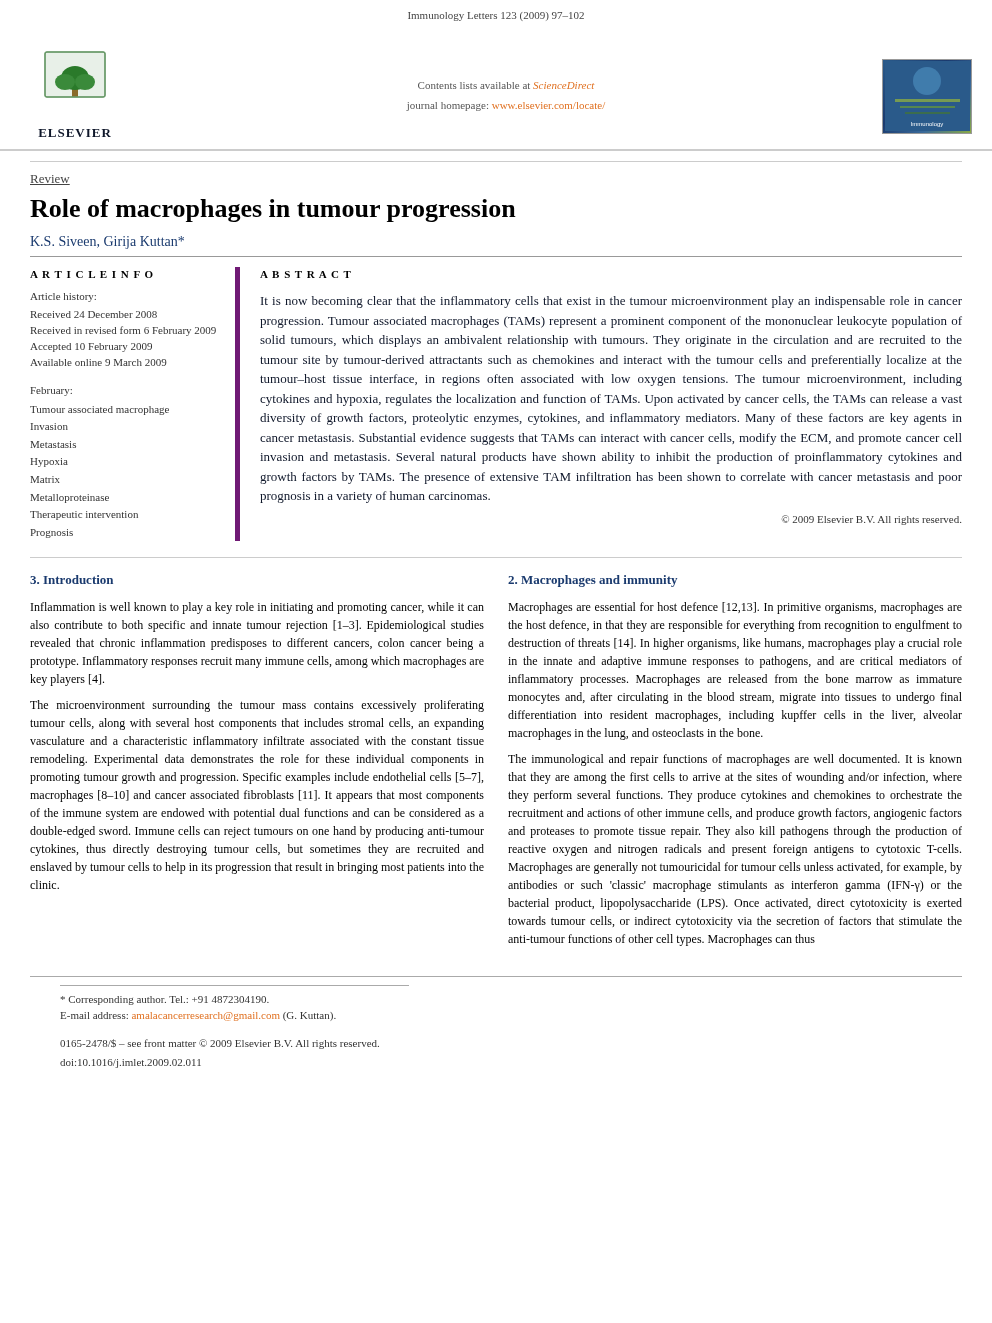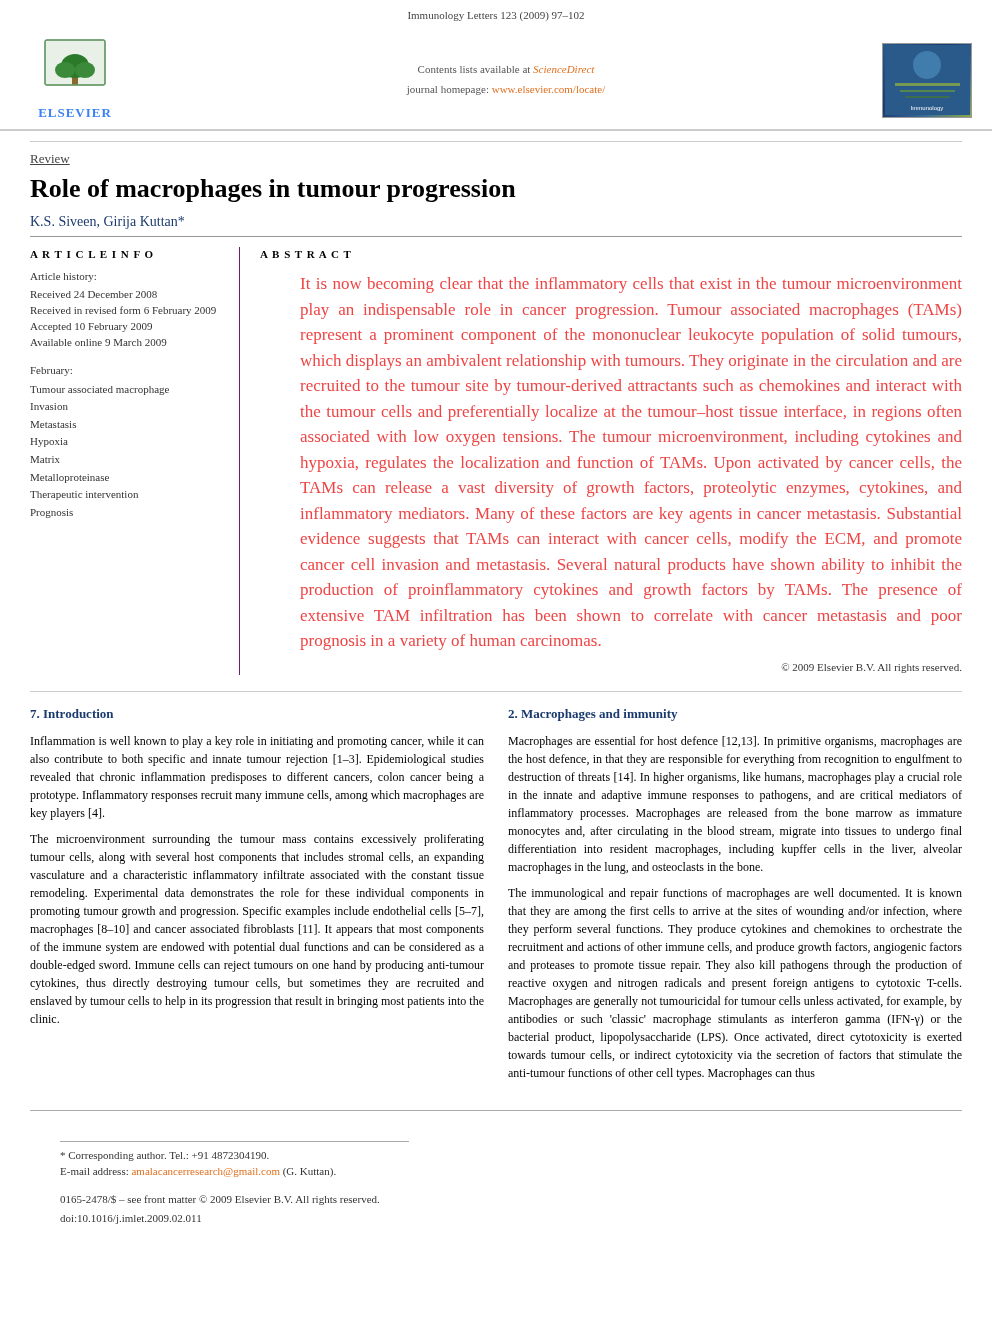--- a/index.html
+++ b/index.html
@@ -18,44 +18,44 @@
     }
     
     .journal-header {
       border-bottom: 2px solid #ccc;
       padding: 8px 20px 0 20px;
     }
     .doi-line {
       text-align: center;
       font-size: 11px;
       color: #444;
-      margin-bottom: 8px;
+      margin-bottom: 20px;
     }
     .header-inner {
       display: flex;
       align-items: center;
       justify-content: space-between;
       padding: 6px 0;
     }
     .elsevier-logo {
       display: flex;
       flex-direction: column;
       align-items: center;
       width: 110px;
     }
     .elsevier-tree {
       width: 70px;
       height: 60px;
     }
     .elsevier-text {
       font-size: 13px;
       font-weight: bold;
-      color: #3b82f6;
+      color: #0f172a;
       letter-spacing: 1px;
-      margin-top: 6px;
+      margin-top: 14px;
     }
     .journal-title-center {
       text-align: center;
       flex: 1;
     }
     .contents-line {
       font-size: 11px;
       color: #555;
       margin-bottom: 4px;
     }
@@ -126,21 +126,21 @@
     .two-col {
       display: flex;
       gap: 20px;
       margin-bottom: 16px;
       border-top: 1px solid #999;
       padding-top: 10px;
     }
     .article-info {
       width: 210px;
       flex-shrink: 0;
-      border-right: 1px solid #701a75;
+      border-right: 5px solid #701a75;
       padding-right: 8px;
     }
     .info-section-title {
       font-size: 11px;
       font-weight: bold;
       letter-spacing: 1px;
       color: #000;
       margin-bottom: 6px;
       text-transform: uppercase;
     }
@@ -164,25 +164,24 @@
       flex: 1;
     }
     .abstract-title {
       font-size: 11px;
       font-weight: bold;
       letter-spacing: 1px;
       text-transform: uppercase;
       margin-bottom: 8px;
     }
     .abstract-text {
-      font-size: 17px;
+      font-size: 13px;
       line-height: 1.5;
       text-align: justify;
-      color: #ef4444;
-      margin-left: 40px;
+      color: #0f172a;
     }
     .copyright-line {
       font-size: 11px;
       text-align: right;
       margin-top: 6px;
       color: #333;
     }
     
     .body-divider {
       border-top: 1px solid #ccc;
@@ -207,21 +206,21 @@
     .body-para {
       margin-bottom: 8px;
       font-size: 12px;
       line-height: 1.5;
       text-align: justify;
     }
     
     .article-footer {
       border-top: 1px solid #aaa;
       margin-top: 20px;
-      padding-top: 24px;
+      padding-top: 2px;
       padding-left: 30px;
       padding-right: 30px;
     }
     .footnote-line {
       font-size: 11px;
       color: #333;
       margin-bottom: 3px;
     }
     .footer-rule {
       border: none;
@@ -329,21 +328,21 @@
         <div class="copyright-line">© 2009 Elsevier B.V. All rights reserved.</div>
       </div>
 
     </div>
 
     <div class="body-divider"></div>
 
     <div class="body-two-col">
 
       <div class="body-col">
-        <div class="section-heading">7.  Introduction</div>
+        <div class="section-heading">3.  Introduction</div>
         <p class="body-para">
           Inflammation is well known to play a key role in initiating and promoting cancer, while it can also contribute to both specific and innate tumour rejection [1–3]. Epidemiological studies revealed that chronic inflammation predisposes to different cancers, colon cancer being a prototype. Inflammatory responses recruit many immune cells, among which macrophages are key players [4].
         </p>
         <p class="body-para">
           The microenvironment surrounding the tumour mass contains excessively proliferating tumour cells, along with several host components that includes stromal cells, an expanding vasculature and a characteristic inflammatory infiltrate associated with the constant tissue remodeling. Experimental data demonstrates the role for these individual components in promoting tumour growth and progression. Specific examples include endothelial cells [5–7], macrophages [8–10] and cancer associated fibroblasts [11]. It appears that most components of the immune system are endowed with potential dual functions and can be considered as a double-edged sword. Immune cells can reject tumours on one hand by producing anti-tumour cytokines, thus directly destroying tumour cells, but sometimes they are recruited and enslaved by tumour cells to help in its progression that result in bringing most patients into the clinic.
         </p>
       </div>
 
       <div class="body-col">
         <div class="section-heading">2.  Macrophages and immunity</div>

